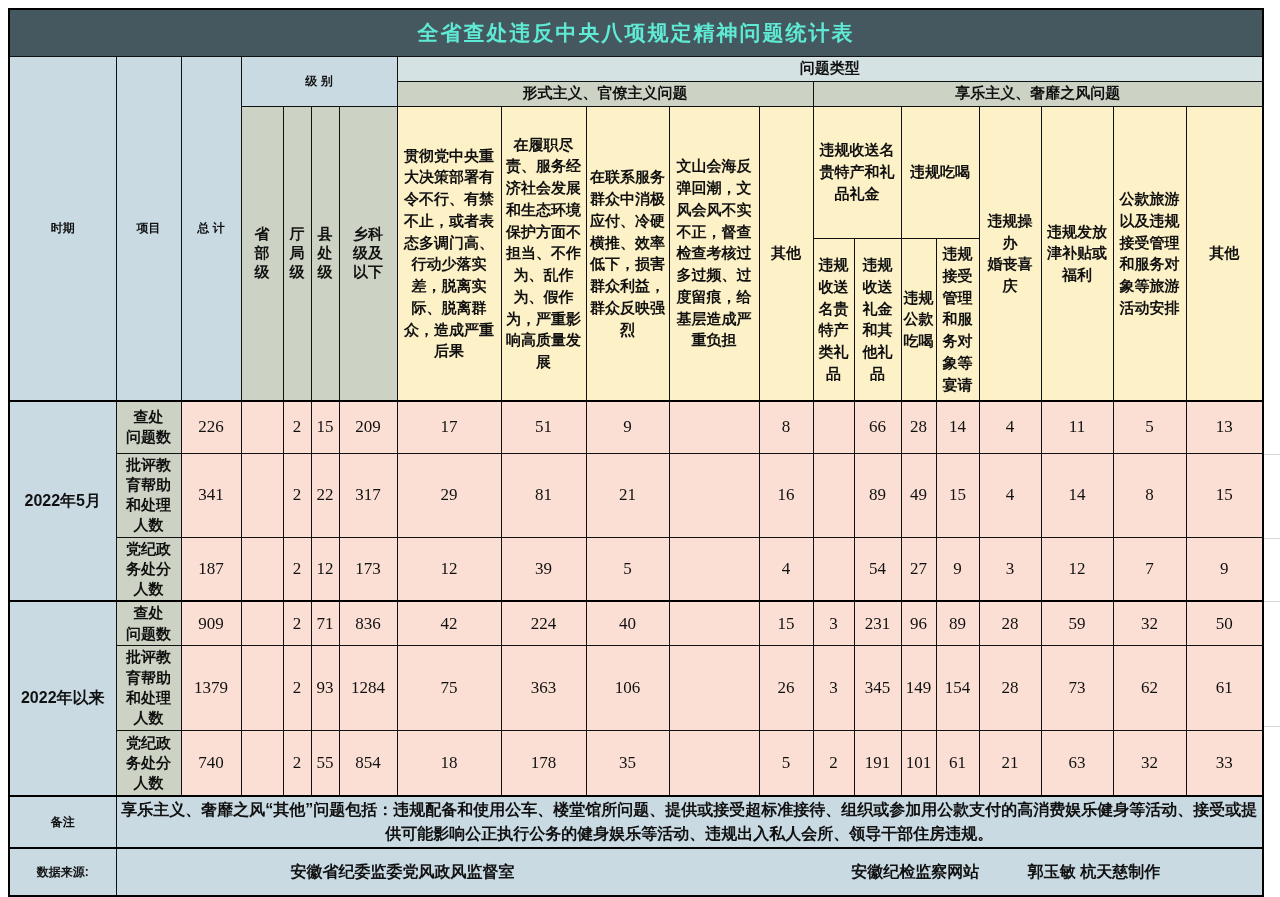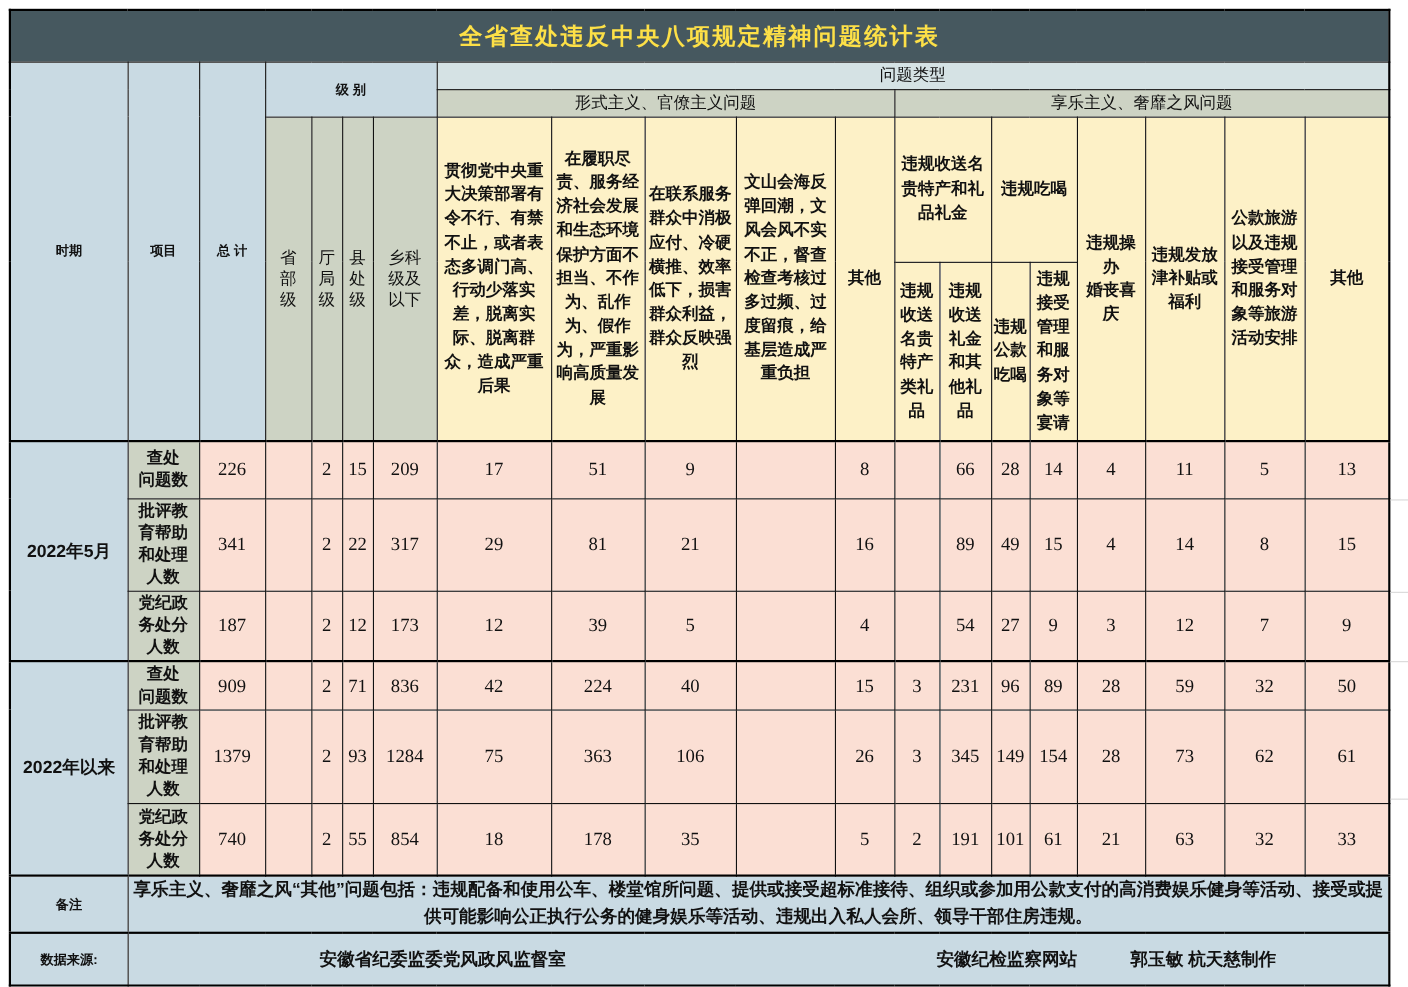--- a/index.html
+++ b/index.html
@@ -26,32 +26,32 @@
     box-sizing:border-box;
     overflow:hidden;
   }
   
   tr.h47{height:47px;} tr.h25{height:25px;} tr.h132{height:132px;}
   tr.h163{height:163px;} tr.h52{height:52px;} tr.h84{height:84px;}
   tr.h63{height:63px;} tr.h42{height:42px;} tr.h85{height:85px;}
   tr.h66{height:66px;} tr.h48{height:48px;border-radius:22px;}
   
   td.title{
-    background:#46585f;color:#fde047;
+    background:#46585f;color:#5eead4;
     font-size:21px;font-weight:bold;letter-spacing:2px;
     border-bottom:2px solid #000;
   }
   td.blue{background:#c9dae3;}
   td.teal{background:#d5e2e4;}
   td.green{background:#cdd3c4;}
   td.cream{background:#fdf1c7;}
   td.pink{background:#fbdfd4;}
   
   td.hdr{font-size:12px;font-weight:700;}
-  td.shdr{font-size:15px;font-weight:400;}
+  td.shdr{font-size:15px;font-weight:700;}
   td.yhdr{font-size:15px;font-weight:600;line-height:1.45;padding:2px 3px;}
   td.pre{white-space:pre-line;}
   td.rowlabel{font-size:15px;font-weight:600;line-height:1.35;white-space:pre-line;}
   td.period{font-size:16px;font-weight:600;}
   td.num{
     font-family:"Liberation Serif", serif;
     font-size:17px;
   }
   tr.thick td{border-top:2px solid #000;}
   td.note{

